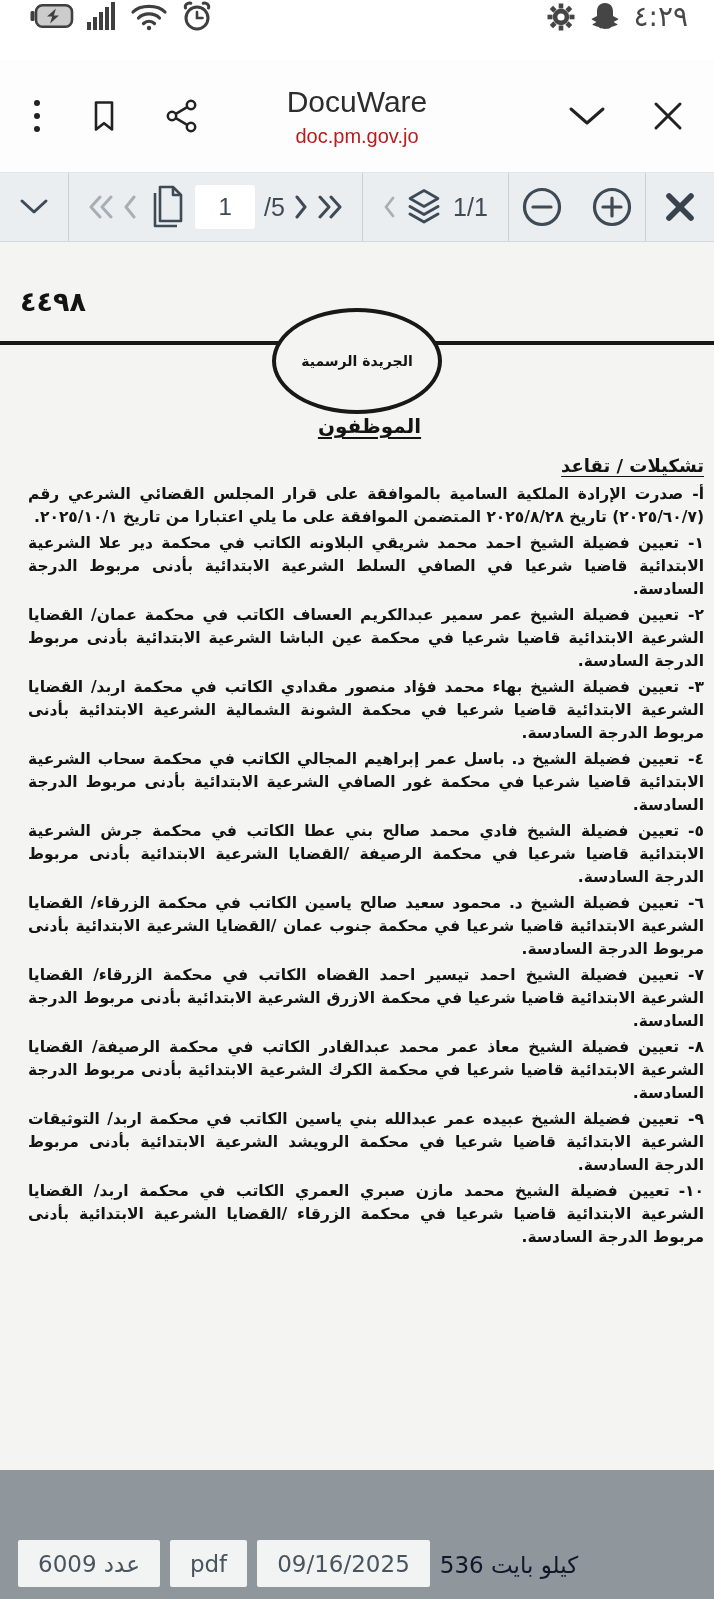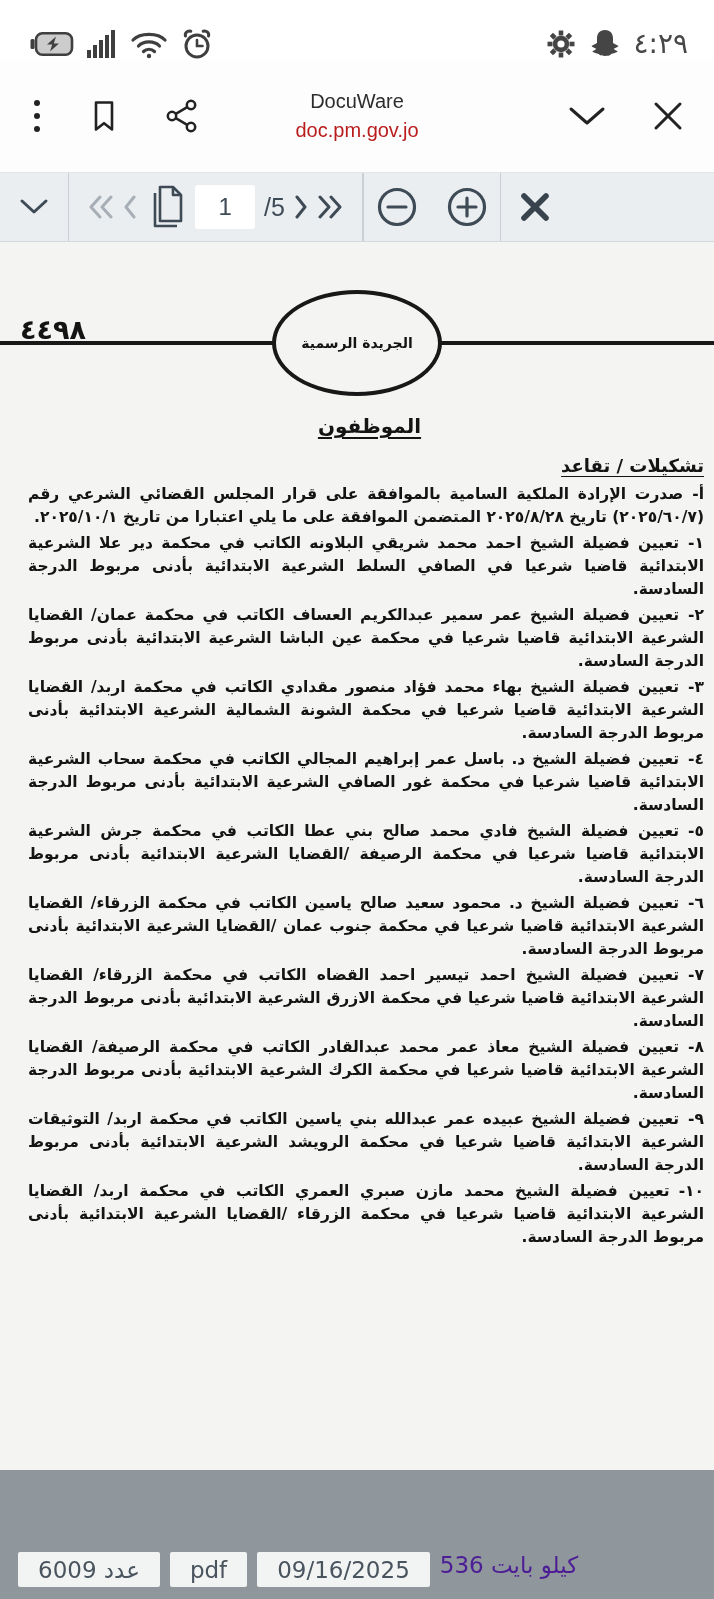--- a/index.html
+++ b/index.html
@@ -2,40 +2,40 @@
 <html><head>
 <meta charset="utf-8">
 <style>
   * { box-sizing: border-box; margin: 0; padding: 0; }
   html, body { width: 714px; height: 1599px; overflow: hidden; }
   body { font-family: "Liberation Sans", sans-serif; background: #ffffff; }
 
   
   .status-bar {
     height: 60px; background: #ffffff;
-    display: flex; align-items: flex-end; justify-content: space-between;
+    display: flex; align-items: flex-start; justify-content: space-between;
     padding: 0 26px 0 30px;
   }
   .sb-group { display: flex; align-items: center; gap: 13px; }
   .sb-time {
     font-family: "DejaVu Sans", sans-serif; font-size: 28px; color: #474747;
     direction: rtl; letter-spacing: 1px;
   }
 
   
   .app-header {
     height: 112px; background: #fdfdfd; position: relative;
     display: flex; align-items: center; padding: 0 30px;
   }
   .hdr-left { display: flex; align-items: center; gap: 44px; }
   .hdr-center {
     position: absolute; left: 50%; top: 50%; transform: translate(-50%,-50%);
     text-align: center; white-space: nowrap;
   }
-  .hdr-title { font-size: 20px; color: #2d2d2d; }
+  .hdr-title { font-size: 30px; color: #2d2d2d; }
   .hdr-url { font-size: 20px; color: #b91c1c; margin-top: 6px; }
   .hdr-right { margin-left: auto; display: flex; align-items: center; gap: 46px; }
   .kebab { display: flex; flex-direction: column; gap: 7px; padding: 4px; }
   .kebab i { width: 6px; height: 6px; border-radius: 50%; background: #222; }
 
   
   .pdf-toolbar {
     height: 70px; background: #eaeef0; border-top: 1px solid #e2e5e7;
     border-bottom: 1px solid #d5d9dc;
     display: flex; align-items: stretch; color: #3e4a55;
@@ -56,25 +56,25 @@
   .tb-btn { display: flex; align-items: center; justify-content: center; }
 
   
   .doc-viewport {
     height: 1228px; background: #f4f4f2; position: relative; overflow: hidden;
     color: #141414;
   }
   .masthead { position: relative; height: 172px; }
   .masthead .rule { position: absolute; top: 99px; left: 0; right: 0; height: 4px; background: #181818; }
   .gazette-num {
-    position: absolute; left: 20px; top: 72px;
+    position: absolute; left: 20px; top: 44px;
     font-family: "DejaVu Sans", sans-serif; font-weight: bold; font-size: 27px;
   }
   .oval {
-    position: absolute; left: 50%; top: 101px; transform: translate(-50%,-50%);
+    position: absolute; left: 50%; top: 119px; transform: translate(-50%,-50%);
     width: 170px; height: 106px; border: 4px solid #181818; border-radius: 50%;
     background: #f4f4f2; display: flex; align-items: center; justify-content: center;
   }
   .oval-text { font-family: "DejaVu Sans", sans-serif; font-weight: bold; font-size: 14px; direction: rtl; }
   .section-title {
     text-align: center; font-family: "DejaVu Sans", sans-serif; font-weight: bold;
     font-size: 20px; text-decoration: underline; text-underline-offset: 4px; direction: rtl; padding-left: 25px;
   }
   .doc-body {
     direction: rtl; padding: 16px 10px 0 28px;
@@ -87,28 +87,28 @@
   }
   .doc-body p { text-align: justify; margin-bottom: 3px; }
   .doc-body .num { margin-left: 9px; white-space: nowrap; }
 
   
   .footer-bar {
     height: 129px; background: #8f969c;
     display: flex; align-items: flex-end; padding: 0 10px 12px 18px; gap: 10px;
   }
   .chip {
-    height: 35px; background: #f2f3f3; border-radius: 2px;
+    height: 47px; background: #f2f3f3; border-radius: 2px;
     display: flex; align-items: center; justify-content: center;
     padding: 0 20px; font-size: 23px; color: #49545e;
     font-family: "DejaVu Sans", sans-serif;
   }
   .chip.rtl { direction: rtl; }
   .size-label {
-    font-family: "DejaVu Sans", sans-serif; font-size: 23px; color: #4c1d95;
+    font-family: "DejaVu Sans", sans-serif; font-size: 23px; color: #0f172a;
     direction: rtl; margin: 0 6px 9px 0; white-space: nowrap;
   }
   svg { display: block; }
 </style>
 </head>
 <body>
 
 <div class="status-bar">
   <div class="sb-group">
     <span>
@@ -249,20 +249,35 @@
     </span>
     <span class="tb-btn">
       <svg width="26" height="24" viewBox="0 0 26 24" fill="none" stroke="#3e4a55" stroke-width="3" stroke-linecap="round" stroke-linejoin="round">
         <polyline points="3,2 12,12 3,22"></polyline>
           <polyline points="14,2 23,12 14,22"></polyline>
       </svg>
     </span>
   </div>
   <div class="tb-div"></div>
 
+  <div class="tb-sec sec-layers">
+    <span class="tb-btn">
+      <svg width="12" height="22" viewBox="0 0 12 22" fill="none" stroke="#a7aeb5" stroke-width="2.8" stroke-linecap="round" stroke-linejoin="round">
+        <polyline points="10,2 3,11 10,20"></polyline>
+      </svg>
+    </span>
+    <span class="tb-btn">
+      <svg width="40" height="40" viewBox="0 0 40 40" fill="none" stroke="#3e4a55" stroke-linejoin="round" stroke-linecap="round">
+        <path d="M20 3.5 L34 11.5 20 19.5 6 11.5 z" stroke-width="2.6"></path>
+        <path d="M6 19.5 L20 27.5 34 19.5" stroke-width="3"></path>
+        <path d="M6 27 L20 35 34 27" stroke-width="3"></path>
+      </svg>
+    </span>
+    <span class="tb-label">1/1</span>
+  </div>
   <div class="tb-div"></div>
 
   <div class="tb-sec sec-zoom">
     <span class="tb-btn">
       <svg width="44" height="44" viewBox="0 0 44 44" fill="none" stroke="#3e4a55" stroke-width="3.2" stroke-linecap="round">
         <circle cx="22" cy="22" r="17.5"></circle>
           <line x1="13" y1="22" x2="31" y2="22"></line>
       </svg>
     </span>
     <span class="tb-btn">

